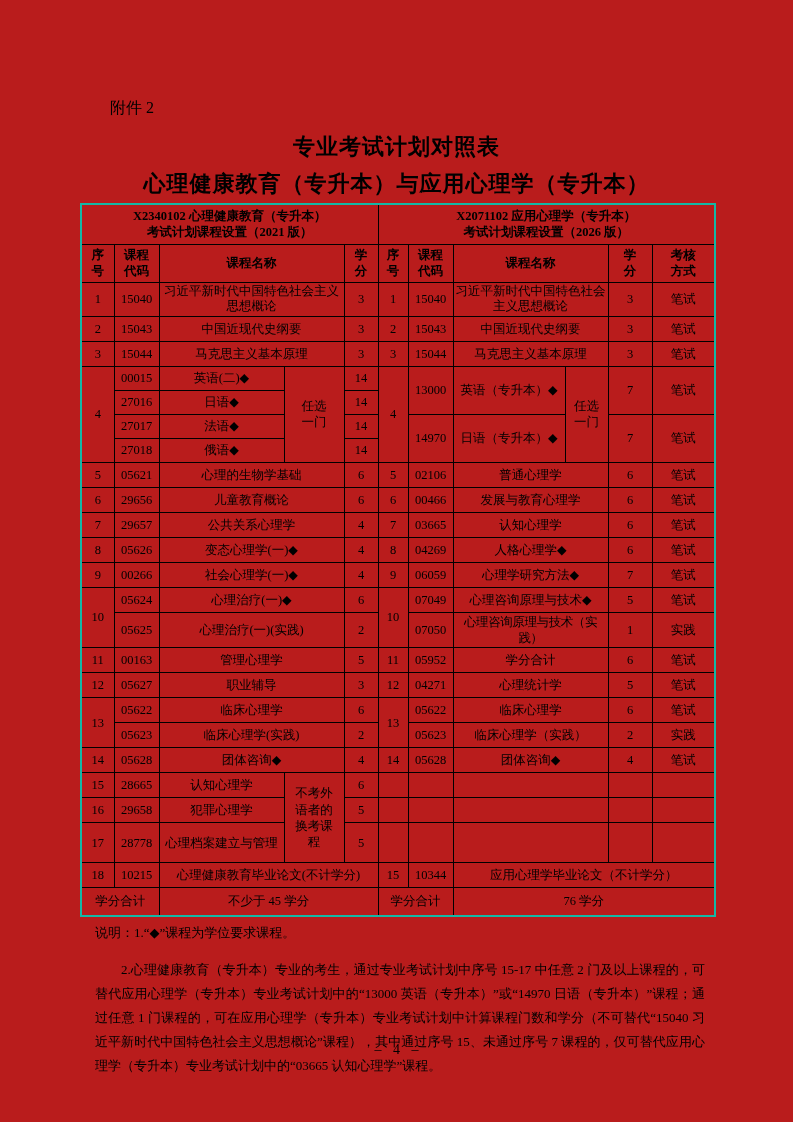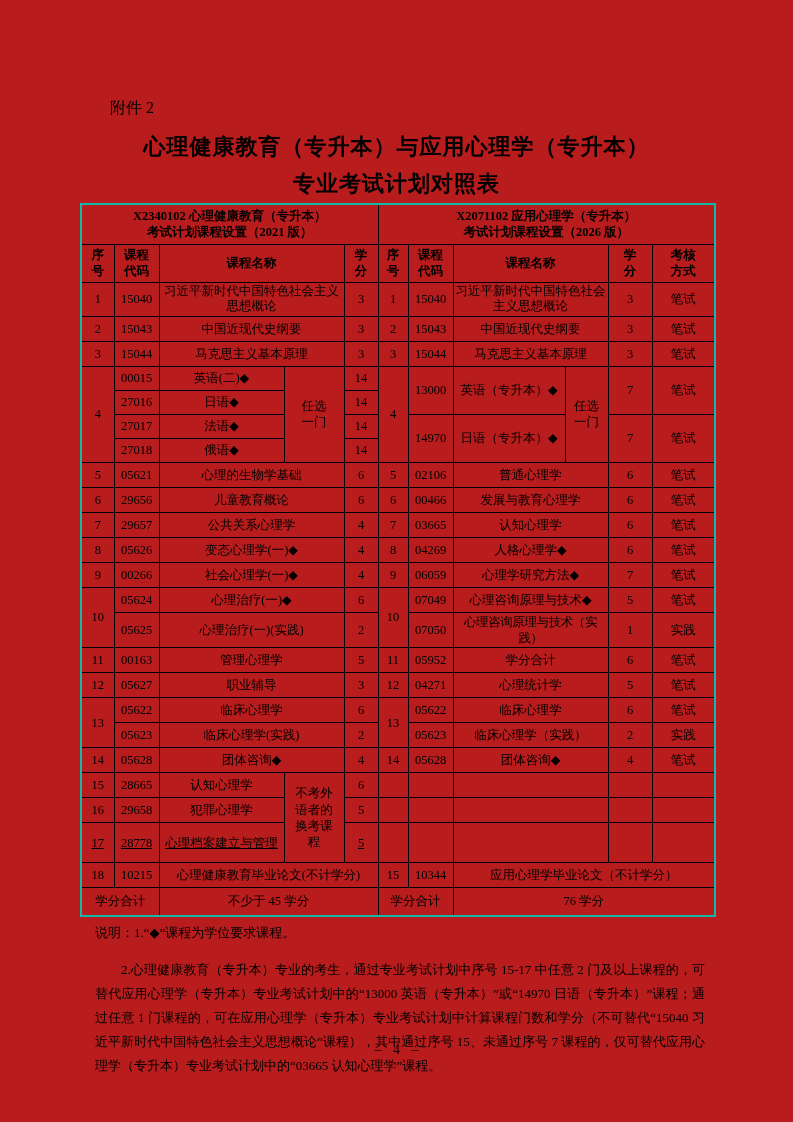--- a/index.html
+++ b/index.html
@@ -37,42 +37,42 @@
     padding:1px 2px;line-height:1.3;
     overflow:hidden;
   }
   td.name{text-align:left;padding:1px 3px 1px 6px;}
   td.fit{font-size:11.5px;letter-spacing:-0.4px;}
   .b{font-weight:bold;}
   .pl{white-space:pre-line;line-height:1.35;}
   .ghdr{font-weight:bold;font-size:13.5px;line-height:19px;}
   tr.h40{height:40px;} tr.h38{height:38px;} tr.h34{height:34px;}
   tr.h25{height:25px;} tr.h24{height:24px;} tr.h28{height:28px;}
-  tr.h40b{height:40px;text-decoration:underline;}
+  tr.h40b{height:40px;}
   .notes{
     position:absolute;left:82px;top:908px;width:636px;
     font-size:13px;line-height:1.85;text-align:justify;
   }
   .notes p{margin:13px;}
   .notes p.indent{text-indent:2em;}
   .page-num{
     position:absolute;left:0;top:1042px;width:793px;
     text-align:center;font-size:14px;word-spacing:8px;
   }
 </style>
 </head>
 <body>
 
 <div class="page">
 
   <div class="attachment">附件 2</div>
 
   <div class="doc-title">
+    <div>专业考试计划对照表</div>
     <div>心理健康教育（专升本）与应用心理学（专升本）</div>
-    <div>专业考试计划对照表</div>
   </div>
 
   <table class="cmp">
     <colgroup>
       <col style="width:33px">
         <col style="width:45px">
         <col style="width:125px">
         <col style="width:60px">
         <col style="width:34px">
       <col style="width:30px">

